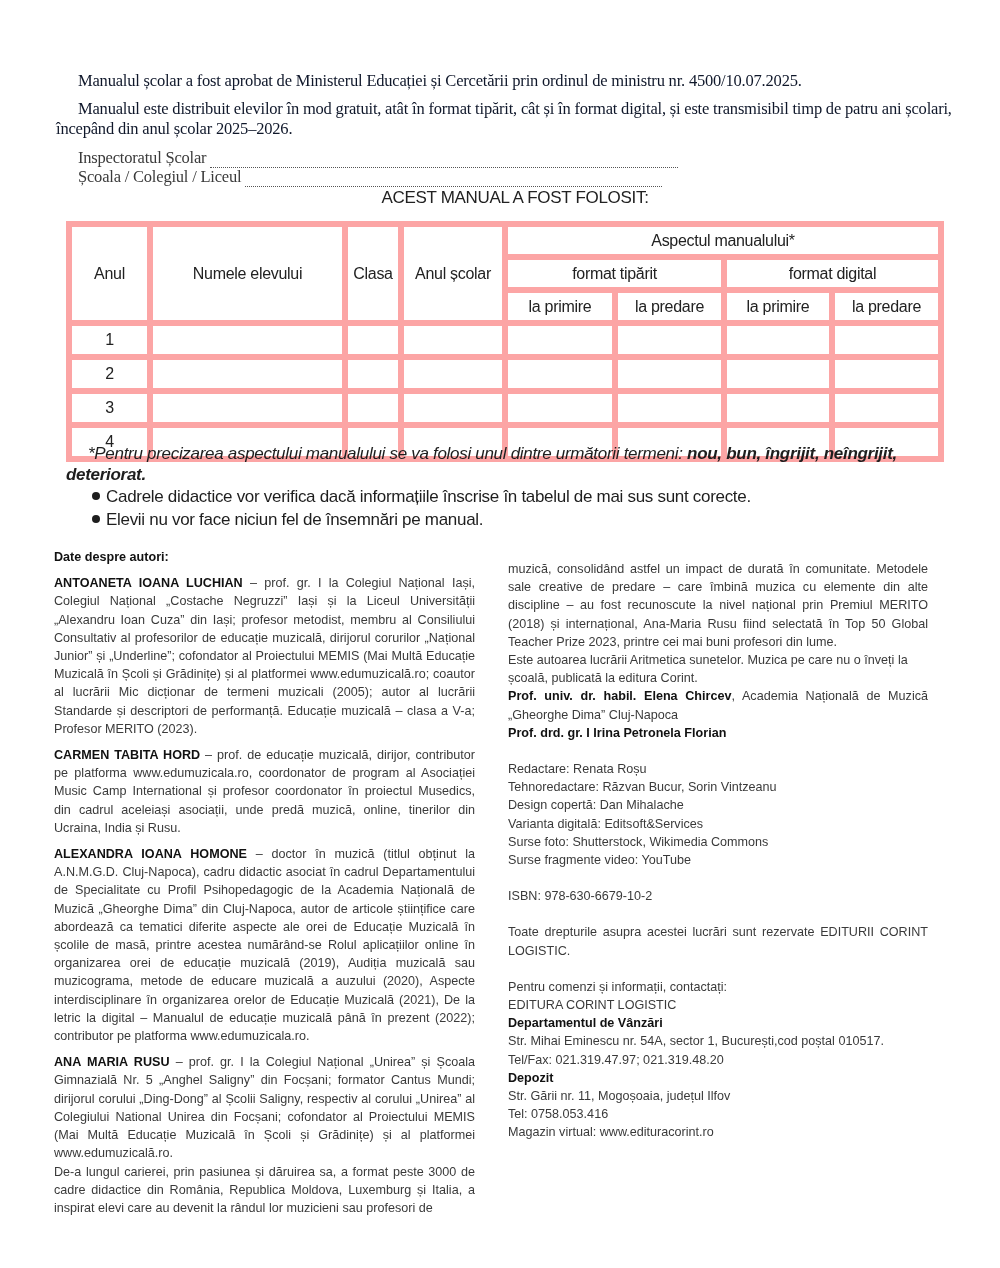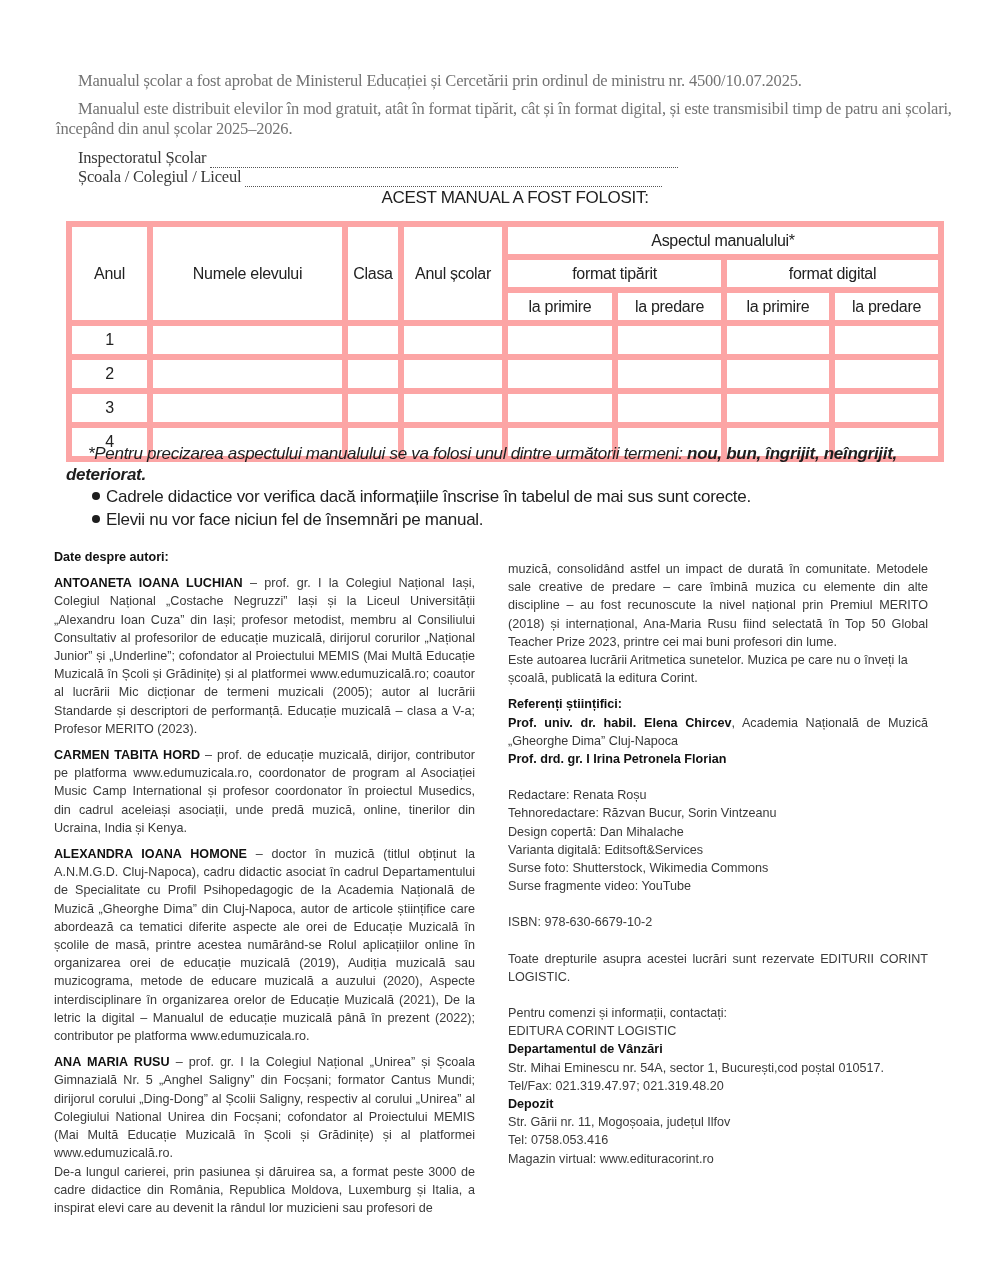--- a/index.html
+++ b/index.html
@@ -1,20 +1,20 @@
 <!DOCTYPE html>
 <html><head>
 <meta charset="utf-8">
 <style>
   html, body { margin: 0; padding: 0; background: #ffffff; }
   body { width: 1000px; height: 1268px; position: relative; overflow: hidden; color: #2a2a2a; }
   .serif { font-family: "Liberation Serif", "DejaVu Serif", serif; }
   .sans { font-family: "Liberation Sans", "DejaVu Sans", sans-serif; }
 
-  .intro { position: absolute; left: 56px; width: 900px; font-size: 16.5px; line-height: 20px; color: #737373; letter-spacing: -0.2px; }
+  .intro { position: absolute; left: 56px; width: 900px; font-size: 16.5px; line-height: 20px; color: #0f172a; letter-spacing: -0.2px; }
   .intro p { margin: 0; text-indent: 22px; }
   #p1 { top: 71px; }
   #p2 { top: 99px; }
   .fill-line { position: absolute; left: 78px; font-size: 16.5px; color: #3a3a3a; letter-spacing: -0.2px; }
   #insp { top: 148px; }
   #scoala { top: 167px; }
   .dots { display: inline-block; vertical-align: bottom; border-bottom: 1.5px dotted #555; height: 14px; }
 
   .table-title { position: absolute; top: 188px; left: 0; width: 1030px; text-align: center; font-size: 17px; color: #222; letter-spacing: -0.3px; }
 
@@ -139,31 +139,30 @@
 <div id="b1" class="bullet sans">
   <span class="dot"></span><span>Cadrele didactice vor verifica dacă informațiile înscrise în tabelul de mai sus sunt corecte.</span>
 </div>
 <div id="b2" class="bullet sans">
   <span class="dot"></span><span>Elevii nu vor face niciun fel de însemnări pe manual.</span>
 </div>
 
 <div id="left-col" class="col sans">
   <p class="head left">Date despre autori:</p>
   <p class="gap"><b>ANTOANETA IOANA LUCHIAN</b><span> – prof. gr. I la Colegiul Național Iași, Colegiul Național „Costache Negruzzi” Iași și la Liceul Universității „Alexandru Ioan Cuza” din Iași; profesor metodist, membru al Consiliului Consultativ al profesorilor de educație muzicală, dirijorul corurilor „Național Junior” și „Underline”; cofondator al Proiectului MEMIS (Mai Multă Educație Muzicală în Școli și Grădinițe) și al platformei www.edumuzicală.ro; coautor al lucrării Mic dicționar de termeni muzicali (2005); autor al lucrării Standarde și descriptori de performanță. Educație muzicală – clasa a V-a; Profesor MERITO (2023).</span></p>
-  <p class="gap"><b>CARMEN TABITA HORD</b><span> – prof. de educație muzicală, dirijor, contributor pe platforma www.edumuzicala.ro, coordonator de program al Asociației Music Camp International și profesor coordonator în proiectul Musedics, din cadrul aceleiași asociații, unde predă muzică, online, tinerilor din Ucraina, India și Kenya.</span></p>
+  <p class="gap"><b>CARMEN TABITA HORD</b><span> – prof. de educație muzicală, dirijor, contributor pe platforma www.edumuzicala.ro, coordonator de program al Asociației Music Camp International și profesor coordonator în proiectul Musedics, din cadrul aceleiași asociații, unde predă muzică, online, tinerilor din Ucraina, India și Rusu.</span></p>
   <p class="gap"><b>ALEXANDRA IOANA HOMONE</b><span> – doctor în muzică (titlul obținut la A.N.M.G.D. Cluj-Napoca), cadru didactic asociat în cadrul Departamentului de Specialitate cu Profil Psihopedagogic de la Academia Națională de Muzică „Gheorghe Dima” din Cluj-Napoca, autor de articole științifice care abordează ca tematici diferite aspecte ale orei de Educație Muzicală în școlile de masă, printre acestea numărând-se Rolul aplicațiilor online în organizarea orei de educație muzicală (2019), Audiția muzicală sau muzicograma, metode de educare muzicală a auzului (2020), Aspecte interdisciplinare în organizarea orelor de Educație Muzicală (2021), De la letric la digital – Manualul de educație muzicală până în prezent (2022); contributor pe platforma www.edumuzicala.ro.</span></p>
   <p class="gap"><b>ANA MARIA RUSU</b><span> – prof. gr. I la Colegiul Național „Unirea” și Școala Gimnazială Nr. 5 „Anghel Saligny” din Focșani; formator Cantus Mundi; dirijorul corului „Ding-Dong” al Școlii Saligny, respectiv al corului „Unirea” al Colegiului National Unirea din Focșani; cofondator al Proiectului MEMIS (Mai Multă Educație Muzicală în Școli și Grădinițe) și al platformei www.edumuzicală.ro.</span></p>
   <p>De-a lungul carierei, prin pasiunea și dăruirea sa, a format peste 3000 de cadre didactice  din România, Republica Moldova, Luxemburg și Italia, a inspirat elevi care au devenit la rândul lor muzicieni sau profesori de</p>
 </div>
 
 <div id="right-col" class="col sans">
 
   <p id="overflow-target">muzică, consolidând astfel un impact de durată în comunitate. Metodele sale creative de predare – care îmbină muzica cu elemente din alte discipline – au fost recunoscute la nivel național prin Premiul MERITO (2018) și internațional, Ana-Maria Rusu fiind selectată în Top 50 Global Teacher Prize 2023, printre cei mai buni profesori din lume.</p>
     <p class="left" style="display: block;">Este autoarea lucrării Aritmetica sunetelor. Muzica pe care nu o înveți la școală, publicată la editura Corint.</p>
-  <p class="head left gap">Referenți științifici:</p>
   <p><b>Prof. univ. dr. habil. Elena Chircev</b><span>, Academia Națională de Muzică „Gheorghe Dima” Cluj-Napoca</span></p>
   <p class="left"><b>Prof. drd. gr. I Irina Petronela Florian</b></p>
   <div class="gap-big">
     <p class="left">Redactare: Renata Roșu</p>
     <p class="left">Tehnoredactare: Răzvan Bucur, Sorin Vintzeanu</p>
     <p class="left">Design copertă: Dan Mihalache</p>
     <p class="left">Varianta digitală: Editsoft&amp;Services</p>
     <p class="left">Surse foto: Shutterstock, Wikimedia Commons</p>
     <p class="left">Surse fragmente video: YouTube</p>
   </div>

